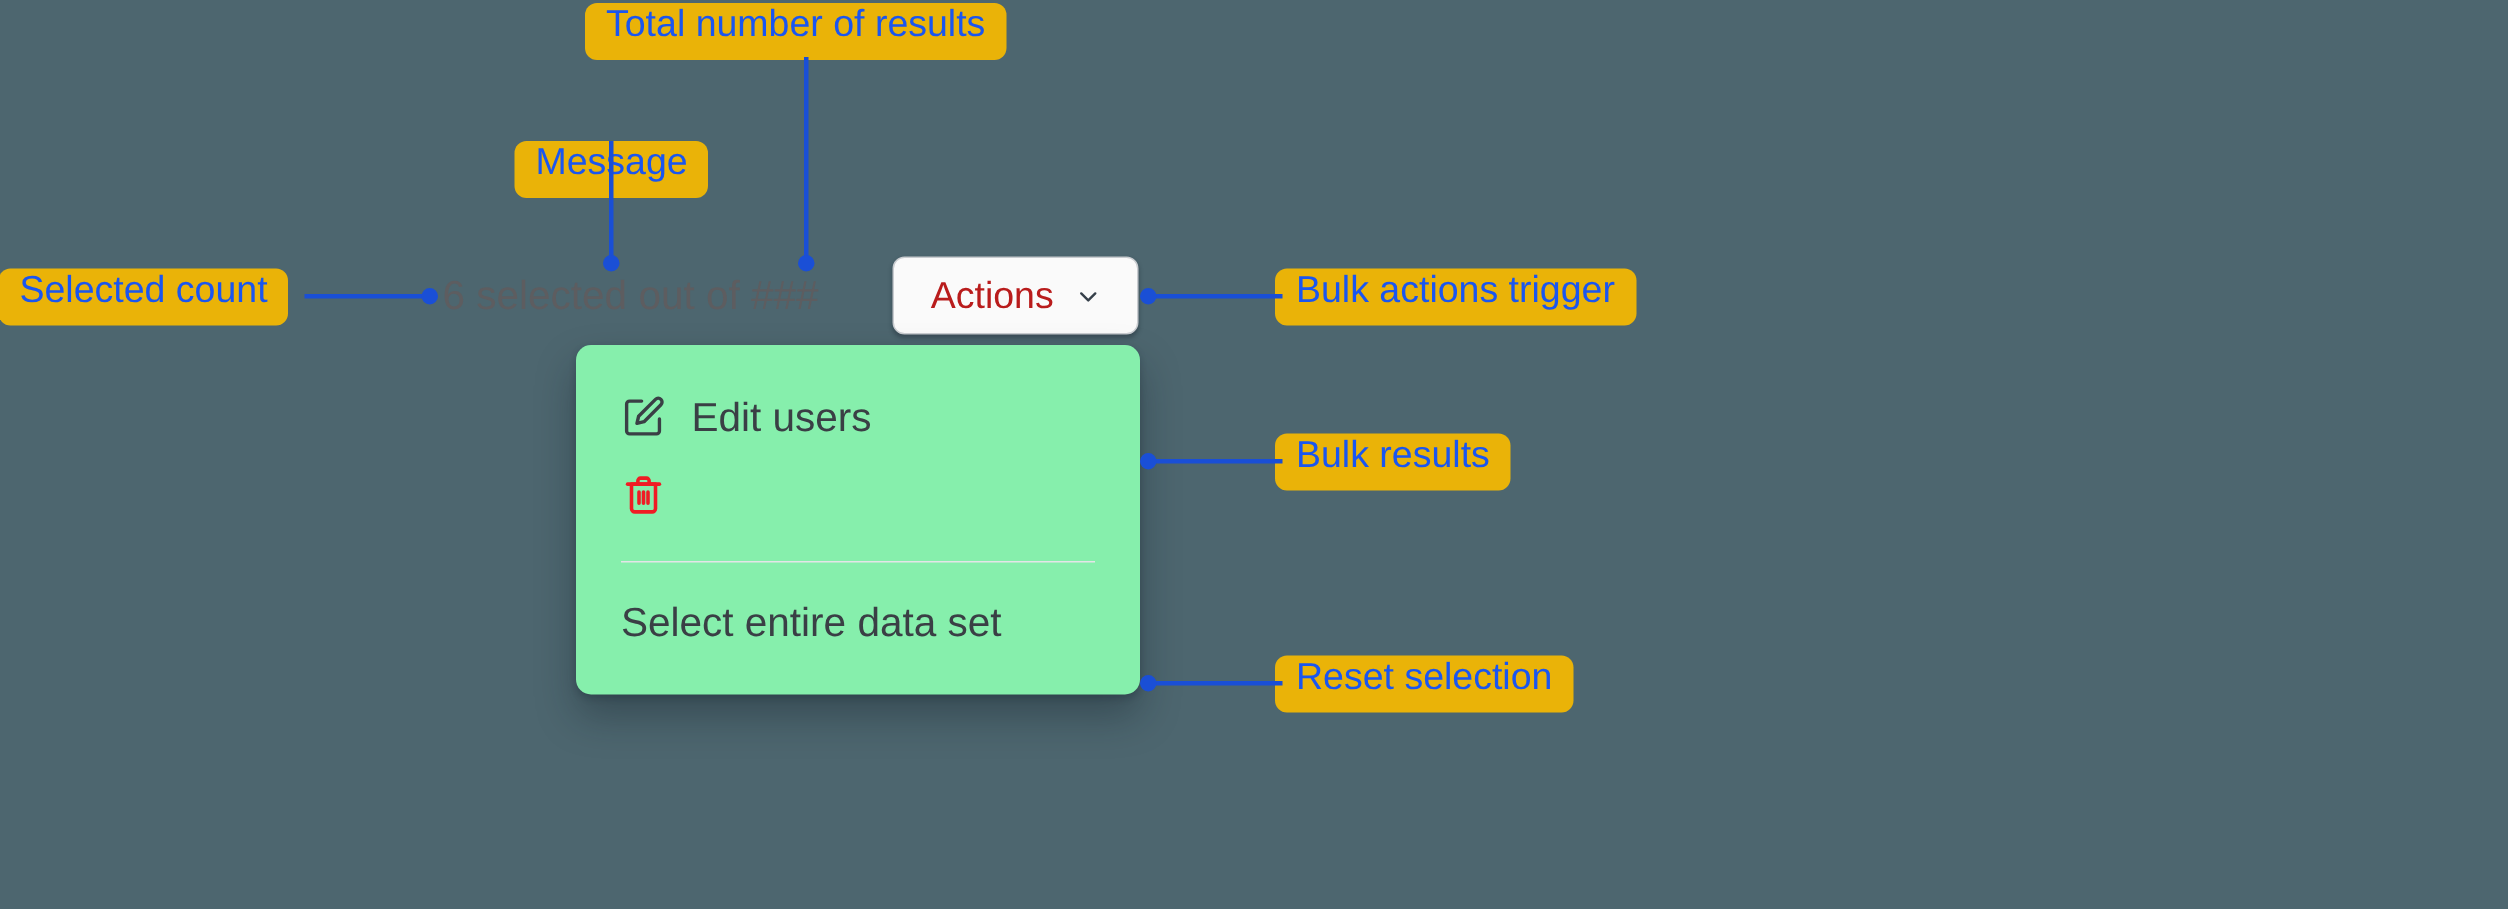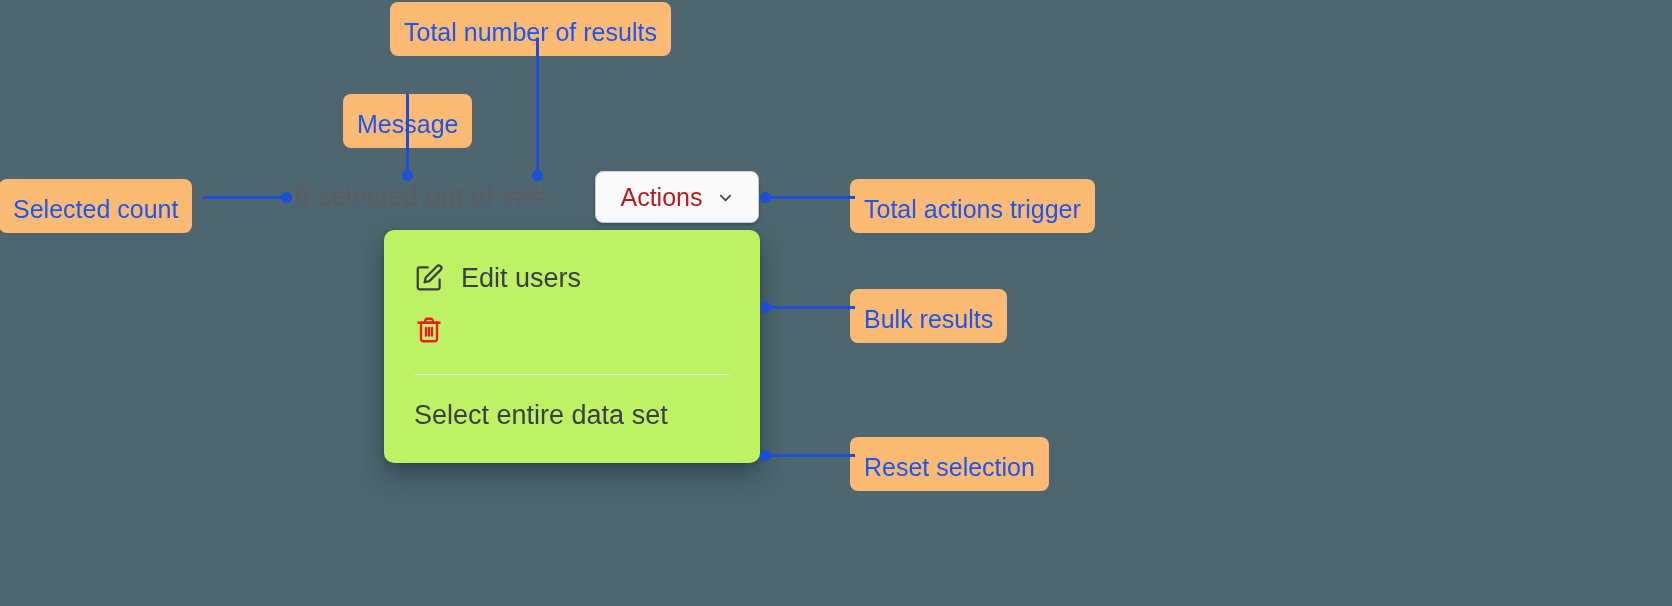--- a/index.html
+++ b/index.html
@@ -15,26 +15,26 @@
   }
   #stage {
     position: relative;
     width: 1672px;
     height: 606px;
   }
 
   
   .callout {
     position: absolute;
-    background: #fdba74;
+    background: #eab308;
     color: #1a56f0;
     font-size: 25px;
     line-height: 1;
     font-weight: 400;
-    padding: 18px 14px 11px 14px;
+    padding: 2px 14px 11px 14px;
     border-radius: 8px;
     white-space: nowrap;
     box-sizing: border-box;
   }
 
   
   .leader-v {
     position: absolute;
     width: 3px;
     background: #1a4fd6;
@@ -91,21 +91,21 @@
     width: 15px;
     height: 15px;
   }
 
   
   .menu {
     position: absolute;
     left: 384px;
     top: 230px;
     width: 376px;
-    background: #bef264;
+    background: #86efac;
     border-radius: 10px;
     box-shadow: 0 14px 26px rgba(15,25,35,.34), 0 2px 5px rgba(15,25,35,.22);
     padding: 22px 0 22px 0;
     box-sizing: border-box;
   }
   .menu-item {
     display: flex;
     align-items: center;
     gap: 17px;
     padding: 0 30px;
@@ -183,21 +183,21 @@
   <div class="anchor-dot" style="left:532px; top:170px;"></div>
 
   <div class="callout" style="left:343px; top:58px;margin-top:36px;">Message</div>
   <div class="leader-v" style="left:406px; top:94px; height:82px;"></div>
   <div class="anchor-dot" style="left:402px; top:170px;"></div>
 
   <div class="callout" style="left:-1px; top:179px;">Selected count</div>
   <div class="leader-h" style="left:203px; top:196px; width:84px;"></div>
   <div class="anchor-dot" style="left:281px; top:192px;"></div>
 
-  <div class="callout" style="left:850px; top:179px;">Total actions trigger</div>
+  <div class="callout" style="left:850px; top:179px;">Bulk actions trigger</div>
   <div class="leader-h" style="left:765px; top:196px; width:90px;"></div>
   <div class="anchor-dot" style="left:760px; top:192px;"></div>
 
   <div class="callout" style="left:850px; top:289px;">Bulk results</div>
   <div class="leader-h" style="left:765px; top:306px; width:90px;"></div>
   <div class="anchor-dot" style="left:760px; top:302px;"></div>
 
   <div class="callout" style="left:850px; top:437px;">Reset selection</div>
   <div class="leader-h" style="left:765px; top:454px; width:90px;"></div>
   <div class="anchor-dot" style="left:760px; top:450px;"></div>

